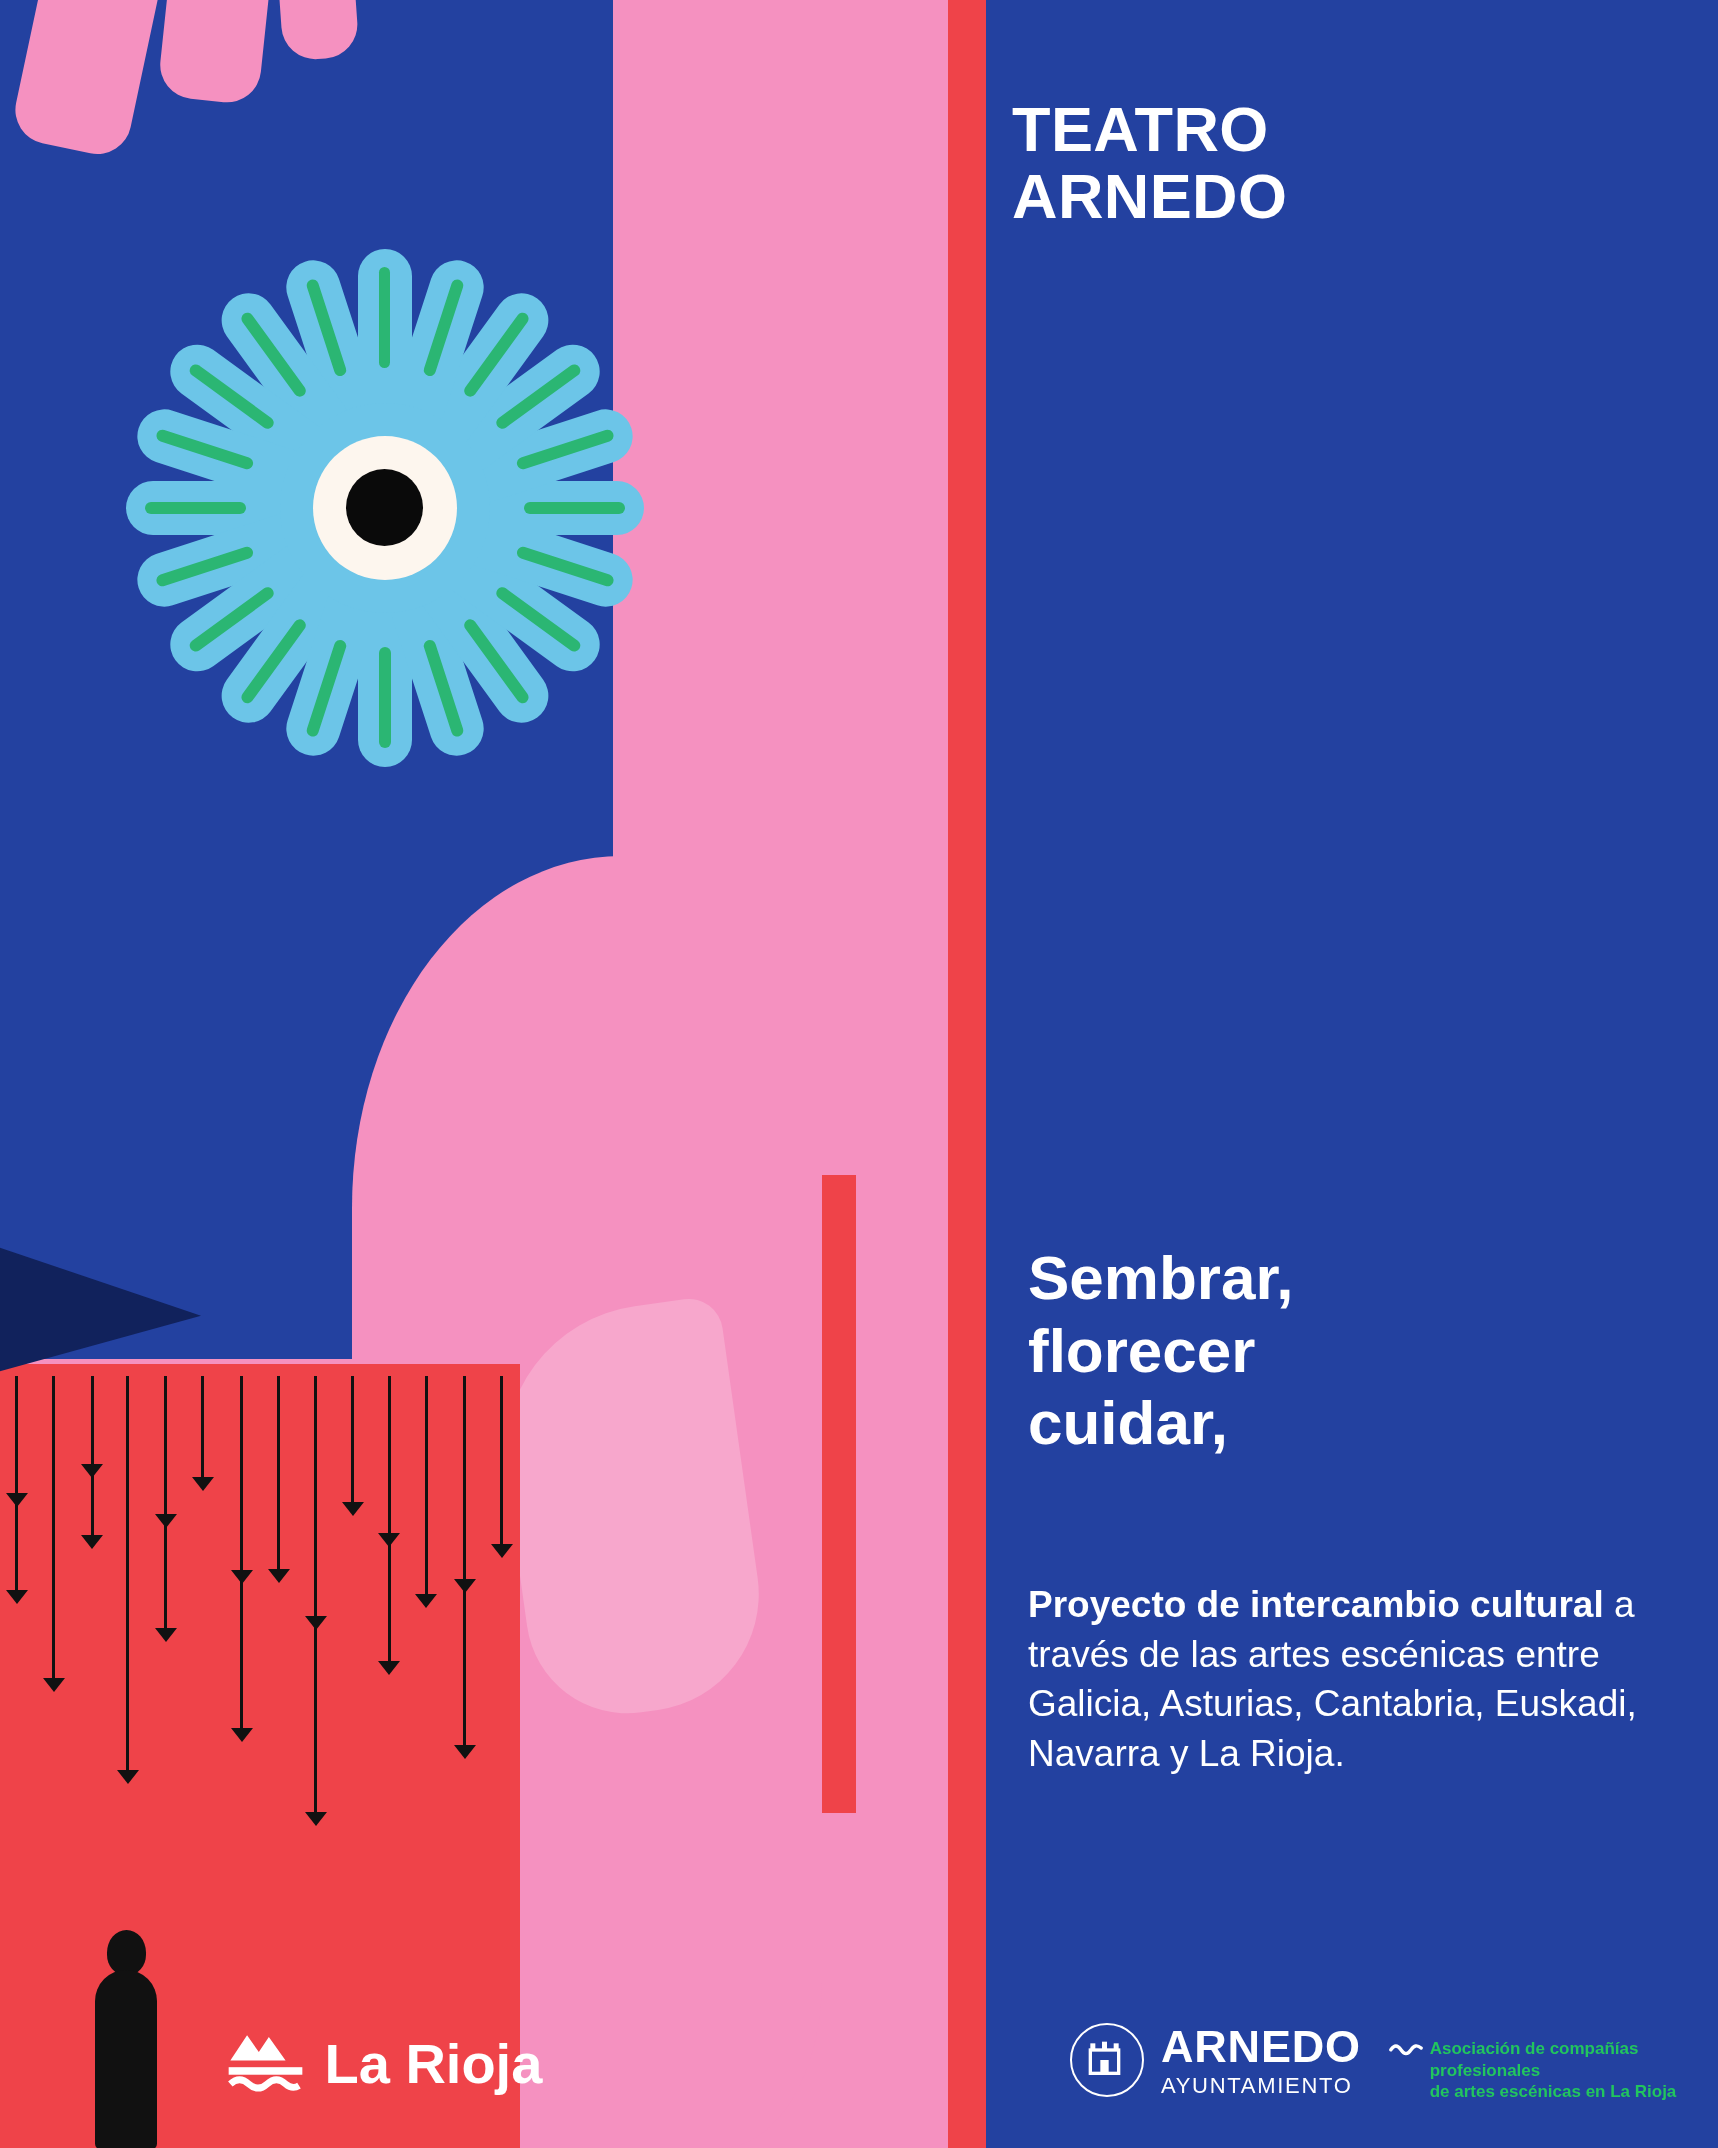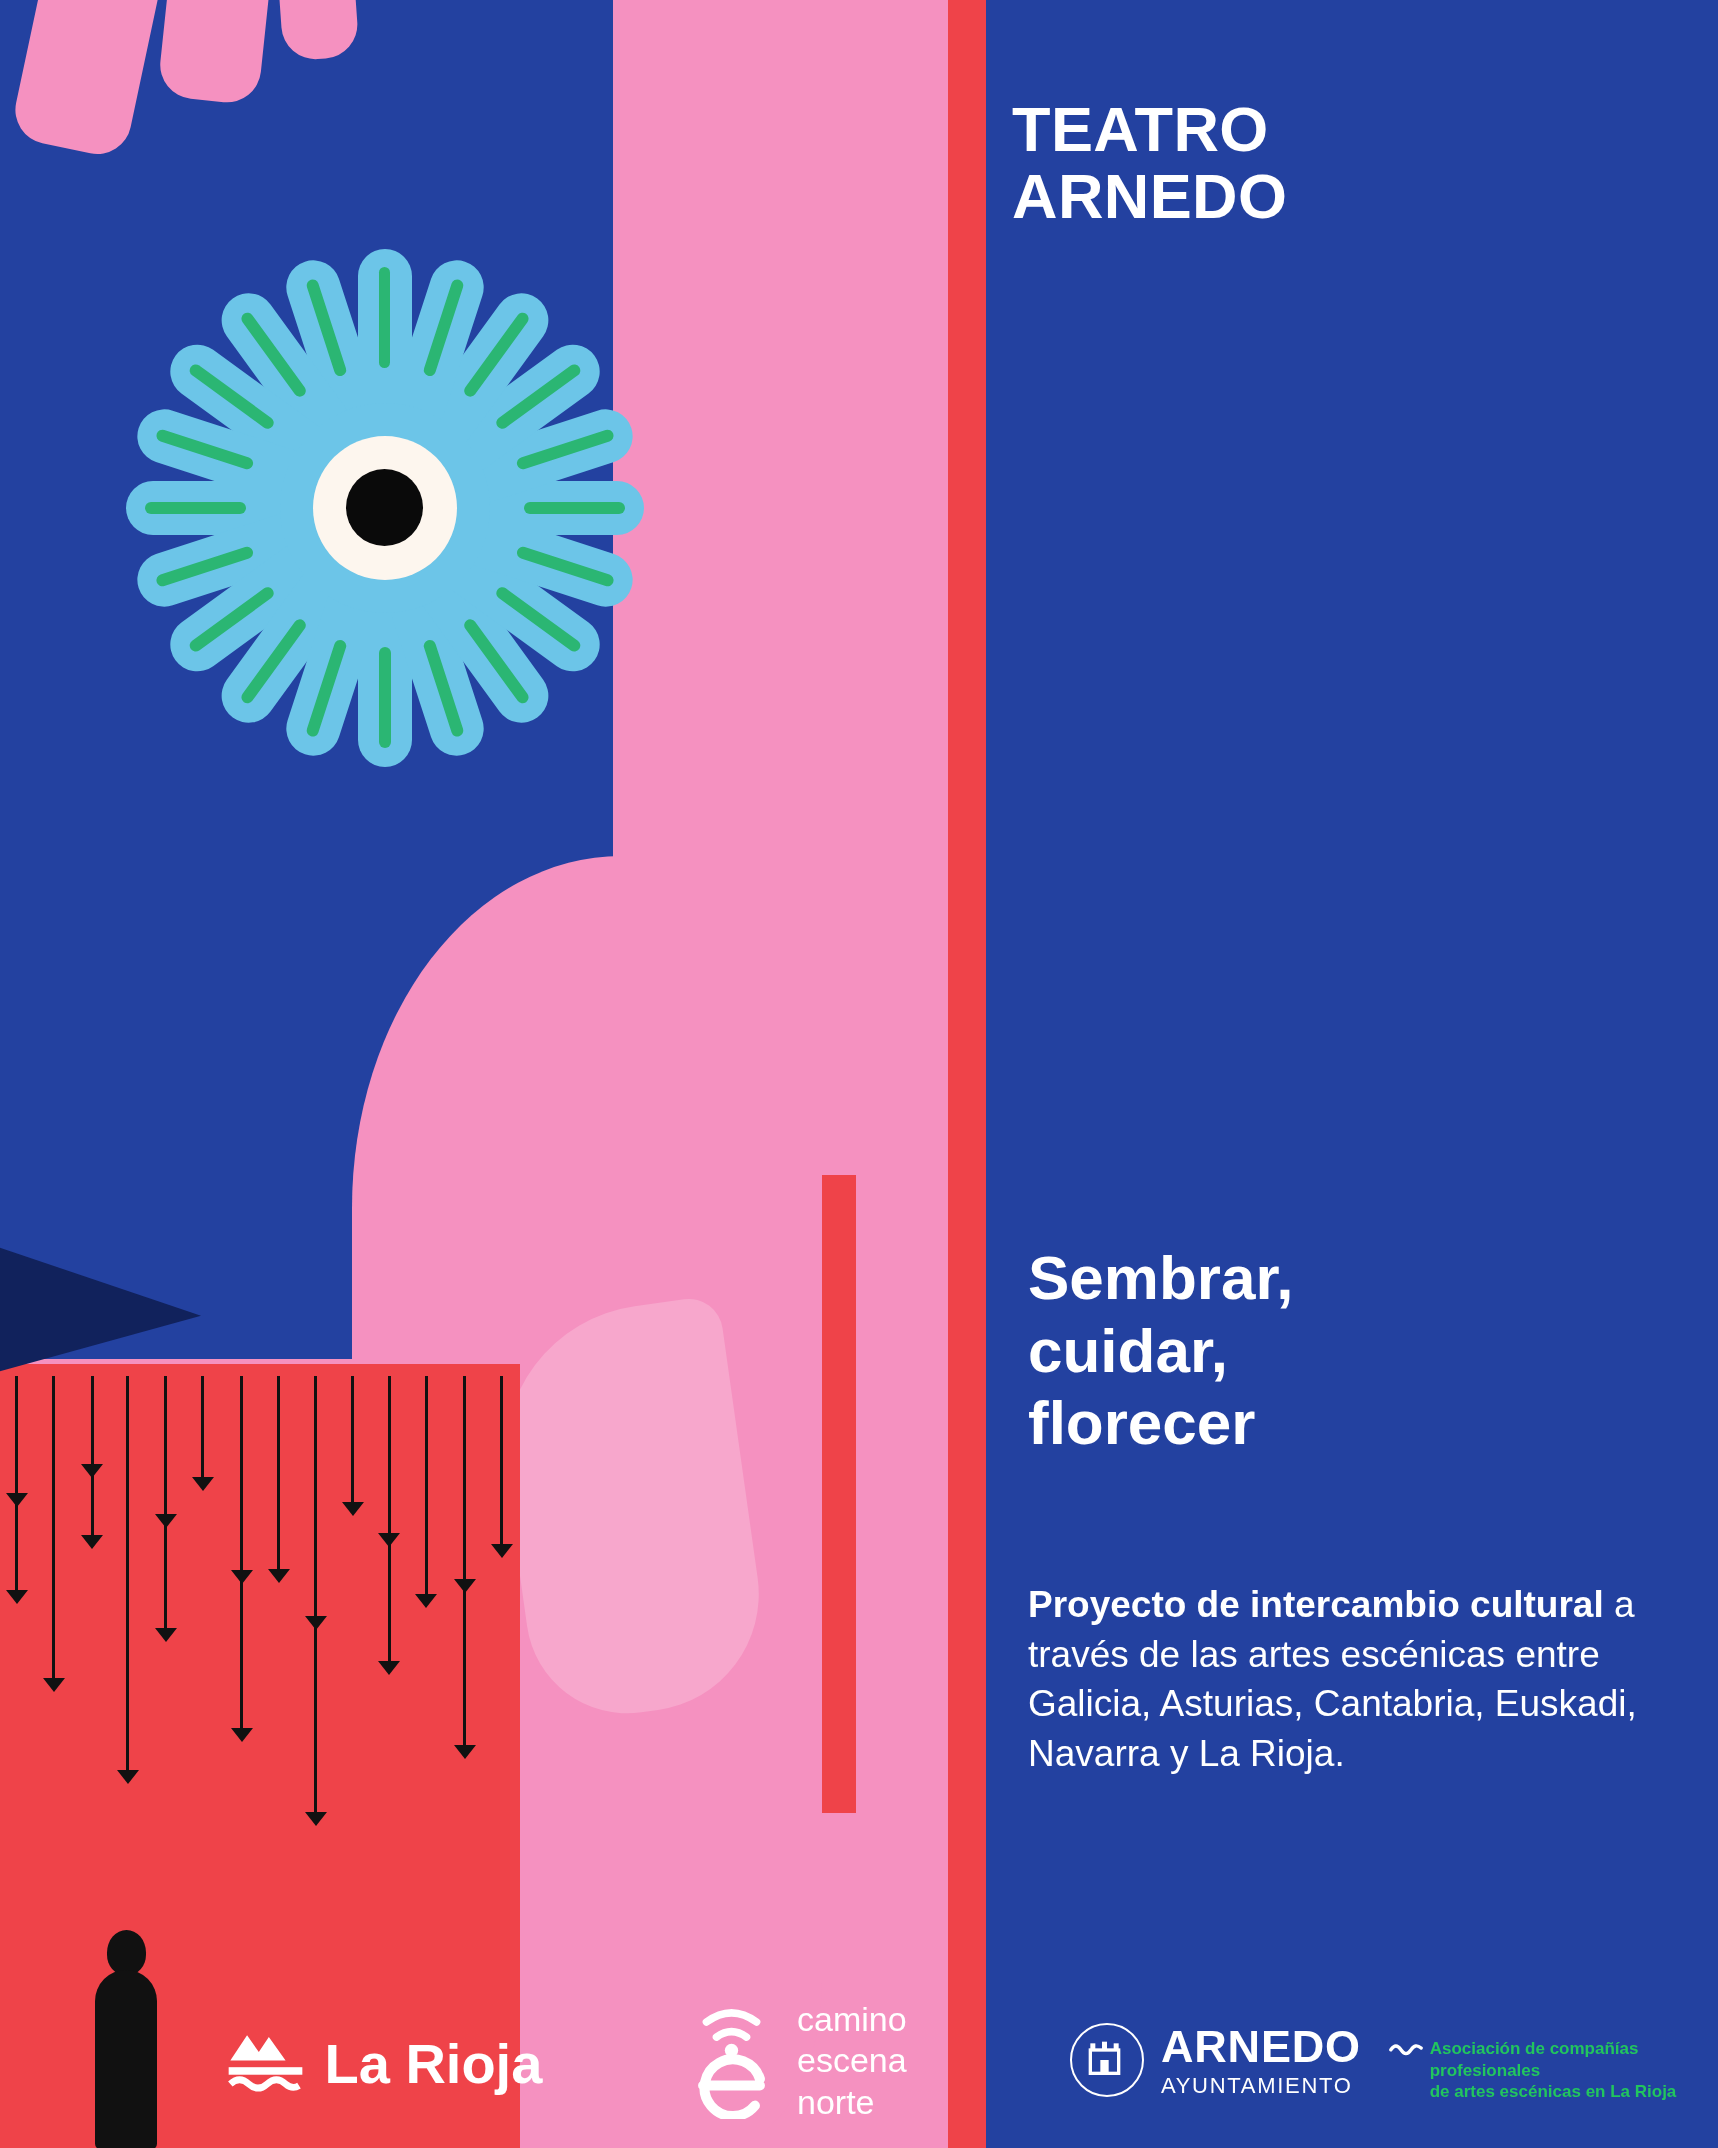--- a/index.html
+++ b/index.html
@@ -479,57 +479,42 @@
   <div class="right">
 
     <div class="venue">
       <div>TEATRO</div>
       <div>ARNEDO</div>
     </div>
 
 
     <div class="slogan">
       <div>Sembrar,</div>
+      <div>florecer</div>
       <div>cuidar,</div>
-      <div>florecer</div>
     </div>
 
     <div class="desc">
       <b>Proyecto de intercambio cultural</b><span> a través de las artes escénicas entre Galicia, Asturias, Cantabria, Euskadi, Navarra y La Rioja.</span>
     </div>
   </div>
 
   <div class="logos">
 
     <div class="logo-rioja">
       <div class="rioja-mark">
         <svg width="81" height="72" viewBox="0 0 96 86">
           <path d="M6 40 L26 10 L40 30 L52 12 L72 40 Z" fill="#ffffff"></path>
           <rect x="4" y="48" width="88" height="9" fill="#ffffff"></rect>
           <path d="M6 68 q11 -10 22 0 q11 10 22 0 q11 -10 22 0 q8 7 16 2" stroke="#ffffff" stroke-width="8" fill="none"></path>
         </svg>
       </div>
       <div class="rioja-txt">La Rioja</div>
     </div>
 
-    <div class="logo-camino">
-      <div class="camino-e">
-        <svg width="87" height="117" viewBox="0 0 104 140">
-          <path d="M22 24 q30 -22 60 0" stroke="#ffffff" stroke-width="9" fill="none" stroke-linecap="round"></path>
-          <path d="M34 42 q18 -13 36 0" stroke="#ffffff" stroke-width="9" fill="none" stroke-linecap="round"></path>
-          <circle cx="52" cy="58" r="8" fill="#ffffff"></circle>
-          <path d="M86 92 a34 34 0 1 0 -6 32 M18 100 h68" stroke="#ffffff" stroke-width="12" fill="none" stroke-linecap="round"></path>
-        </svg>
-      </div>
-      <div class="camino-txt">
-        <div>camino</div>
-        <div>escena</div>
-        <div>norte</div>
-      </div>
-    </div>
 
     <div class="logo-arnedo">
       <div class="arnedo-crest">
         <svg width="65" height="65" viewBox="0 0 78 78" style="position:absolute;left:0;top:0;">
           <rect x="22" y="30" width="34" height="28" fill="none" stroke="#ffffff" stroke-width="4"></rect>
           <rect x="22" y="22" width="6" height="8" fill="#ffffff"></rect>
           <rect x="36" y="20" width="6" height="10" fill="#ffffff"></rect>
           <rect x="50" y="22" width="6" height="8" fill="#ffffff"></rect>
           <rect x="34" y="42" width="10" height="16" fill="#ffffff"></rect>
         </svg>

